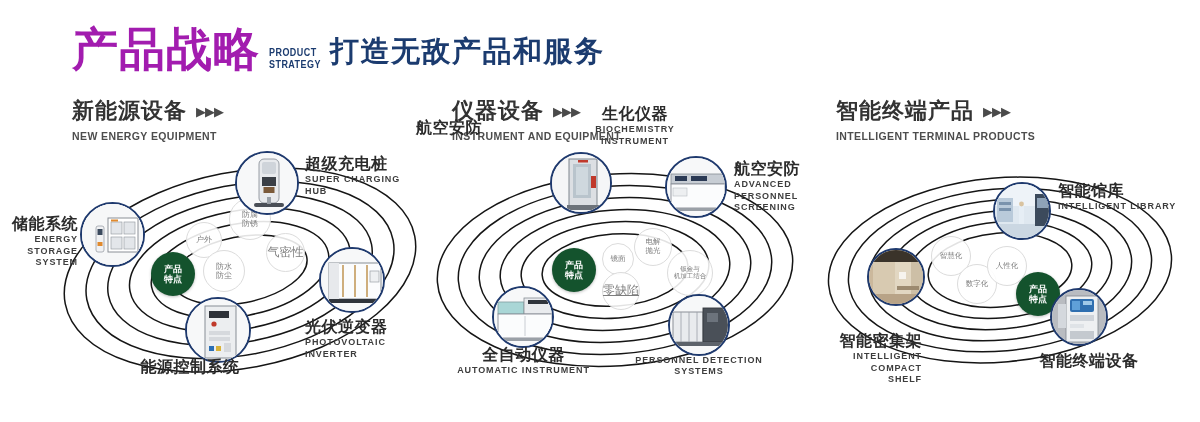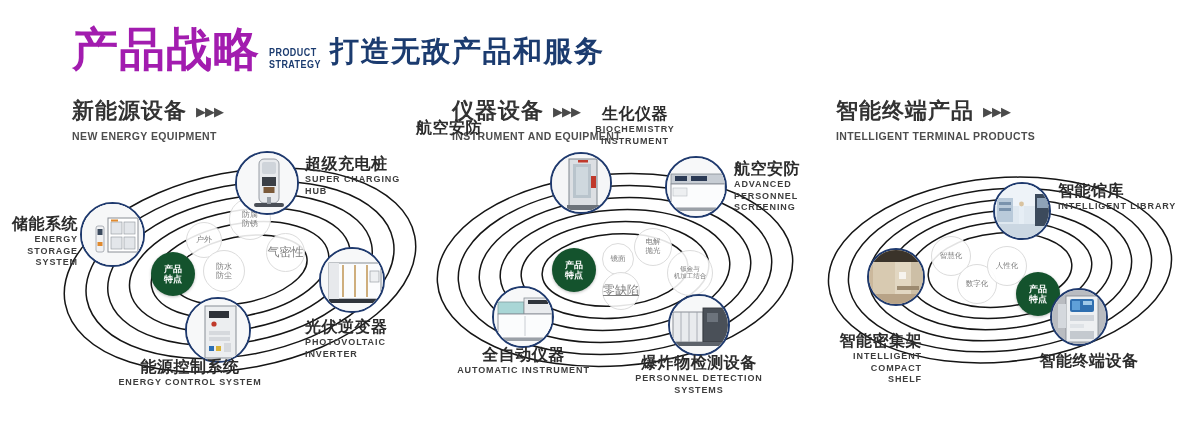--- a/index.html
+++ b/index.html
@@ -218,21 +218,20 @@
           <rect x="22" y="32" width="21" height="4" fill="#d6d9dd"></rect>
           <rect x="22" y="38" width="21" height="4" fill="#d6d9dd"></rect>
           <rect x="37" y="44" width="7" height="9" fill="#d6d9dd"></rect>
           <rect x="22" y="47" width="5" height="5" fill="#2b6fb5"></rect>
           <rect x="29" y="47" width="5" height="5" fill="#d8b33a"></rect>
         </svg>
       </div>
     </div>
     <div class="nlabel ctr" style="left:15px; top:198px; width:240px;">
       <div class="cn">能源控制系统</div>
-      <div class="en" style="white-space:pre-line;">ENERGY CONTROL SYSTEM</div>
     </div>
   </div>
 
   <div class="cluster" style="left:430px; top:160px; width:370px; height:220px;">
     <svg class="orbit-svg" width="370" height="220" viewBox="0 0 370 220">
       <g fill="none" stroke="#151515" stroke-width="1.5">
         <ellipse cx="185" cy="110" rx="178" ry="96" transform="rotate(-4 185 110)"></ellipse>
         <ellipse cx="185" cy="110" rx="157" ry="84" transform="rotate(-4 185 110)"></ellipse>
         <ellipse cx="185" cy="110" rx="136" ry="72" transform="rotate(-4 185 110)"></ellipse>
         <ellipse cx="185" cy="110" rx="115" ry="60" transform="rotate(-4 185 110)"></ellipse>
@@ -304,21 +303,20 @@
           <line x1="11" y1="16" x2="11" y2="46" stroke="#9aa0a7" stroke-width="0.8"></line>
           <line x1="19" y1="16" x2="19" y2="46" stroke="#9aa0a7" stroke-width="0.8"></line>
           <line x1="27" y1="16" x2="27" y2="46" stroke="#9aa0a7" stroke-width="0.8"></line>
           <rect x="33" y="12" width="26" height="34" fill="#4a5058" stroke="#33373d" stroke-width="0.9"></rect>
           <rect x="37" y="17" width="11" height="9" fill="#6c737c"></rect>
           <rect x="3" y="46" width="56" height="4" fill="#5d636b"></rect>
         </svg>
       </div>
     </div>
     <div class="nlabel ctr" style="left:179px; top:194px; width:180px;">
-      <div class="cn">爆炸物检测设备</div>
       <div class="en" style="white-space:pre-line;">PERSONNEL DETECTION SYSTEMS</div>
     </div>
 
     <div class="node" style="left:62px; top:126px; width:62px; height:62px;">
       <div class="ph">
         <svg width="62" height="62" viewBox="0 0 62 62">
           <rect x="0" y="0" width="62" height="62" fill="#f7f8f9"></rect>
           <rect x="4" y="14" width="26" height="12" fill="#a9d6d6" stroke="#7f9da0" stroke-width="0.8"></rect>
           <rect x="30" y="10" width="28" height="16" fill="#e9ebee" stroke="#878d95" stroke-width="0.8"></rect>
           <rect x="34" y="12" width="20" height="4" fill="#2f343b"></rect>

